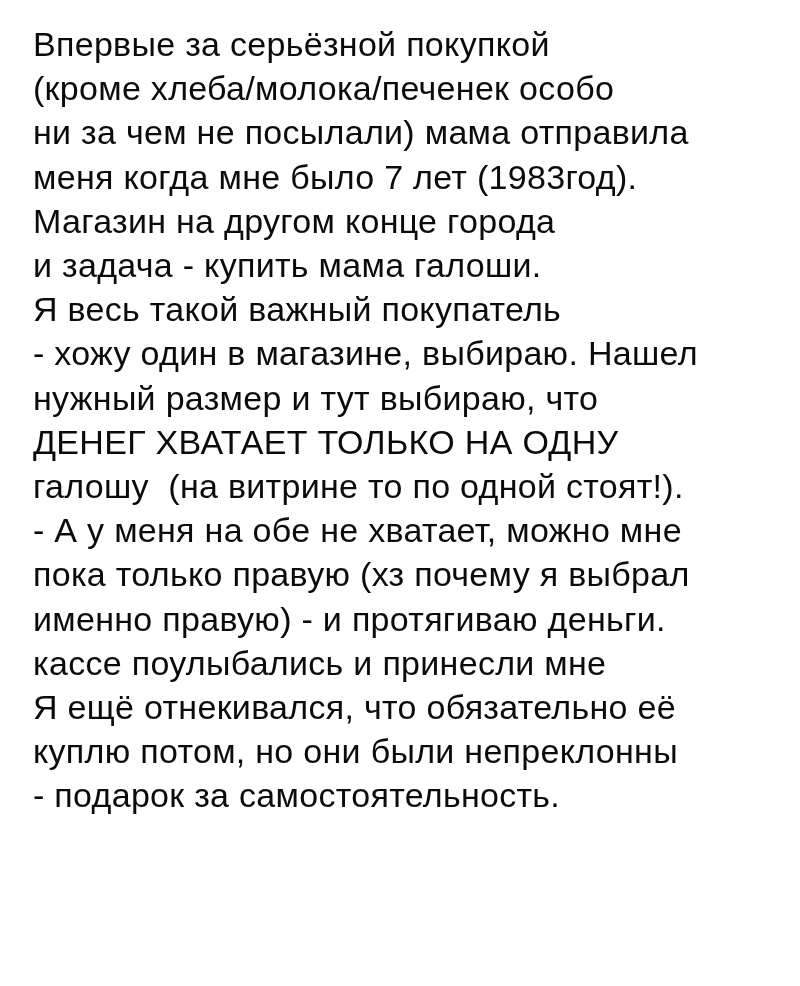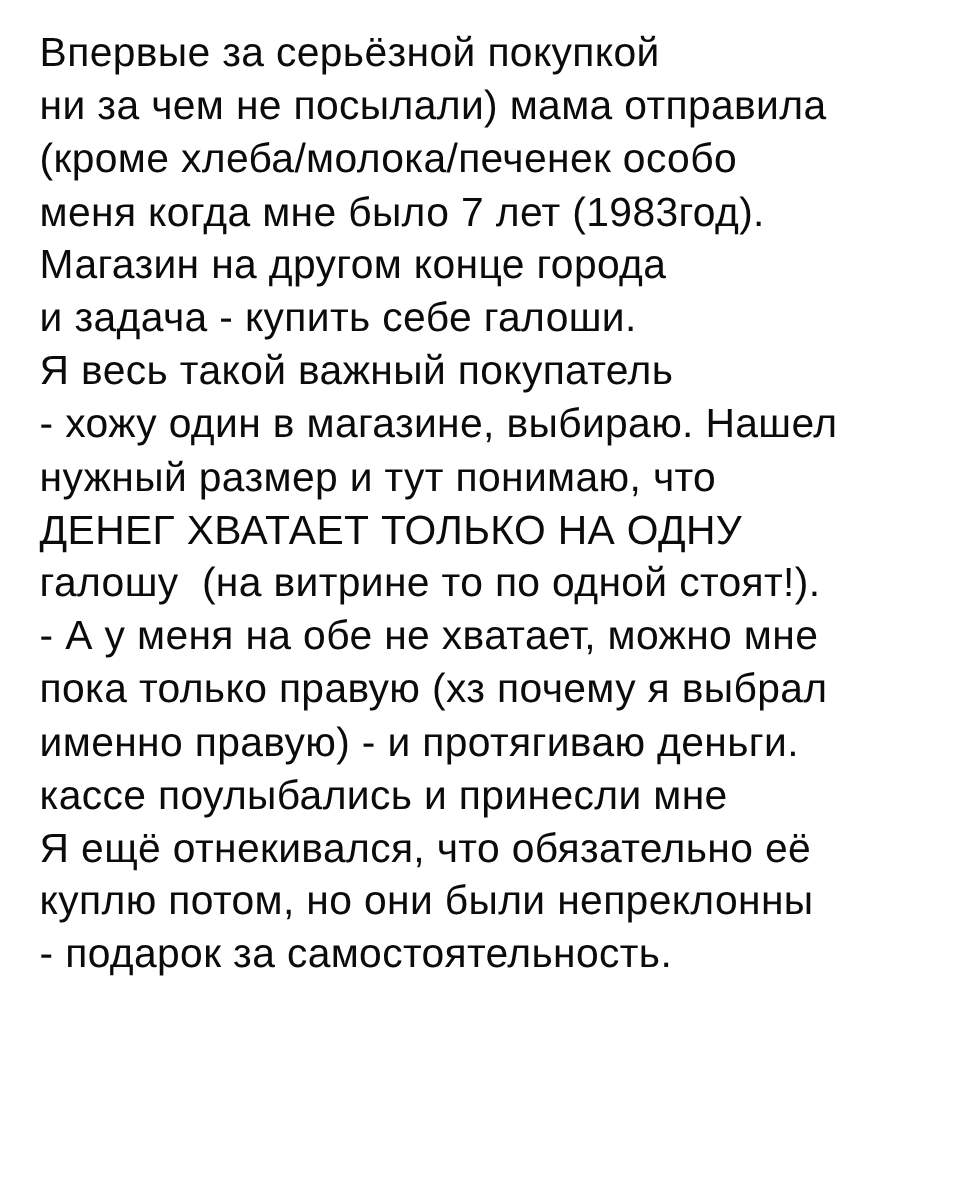--- a/index.html
+++ b/index.html
@@ -25,28 +25,28 @@
     letter-spacing: 0.3px;
     white-space: pre;
     font-weight: 400;
   }
 </style>
 </head>
 <body style="background: rgb(255, 255, 255);">
 
 <div class="story" style="color: rgb(11, 11, 11);">
   <div class="line">Впервые за серьёзной покупкой</div>
+  <div class="line">(кроме хлеба/молока/печенек особо</div>
   <div class="line">ни за чем не посылали) мама отправила</div>
-  <div class="line">(кроме хлеба/молока/печенек особо</div>
   <div class="line">меня когда мне было 7 лет (1983год).</div>
   <div class="line">Магазин на другом конце города</div>
-  <div class="line">и задача - купить себе галоши.</div>
+  <div class="line">и задача - купить мама галоши.</div>
   <div class="line">Я весь такой важный покупатель</div>
   <div class="line">- хожу один в магазине, выбираю. Нашел</div>
-  <div class="line">нужный размер и тут понимаю, что</div>
+  <div class="line">нужный размер и тут выбираю, что</div>
   <div class="line">ДЕНЕГ ХВАТАЕТ ТОЛЬКО НА ОДНУ</div>
   <div class="line">галошу  (на витрине то по одной стоят!).</div>
   <div class="line">- А у меня на обе не хватает, можно мне</div>
   <div class="line">пока только правую (хз почему я выбрал</div>
   <div class="line">именно правую) - и протягиваю деньги.</div>
   <div class="line">кассе поулыбались и принесли мне</div>
   <div class="line">Я ещё отнекивался, что обязательно её</div>
   <div class="line">куплю потом, но они были непреклонны</div>
   <div class="line">- подарок за самостоятельность.</div>
 </div>

